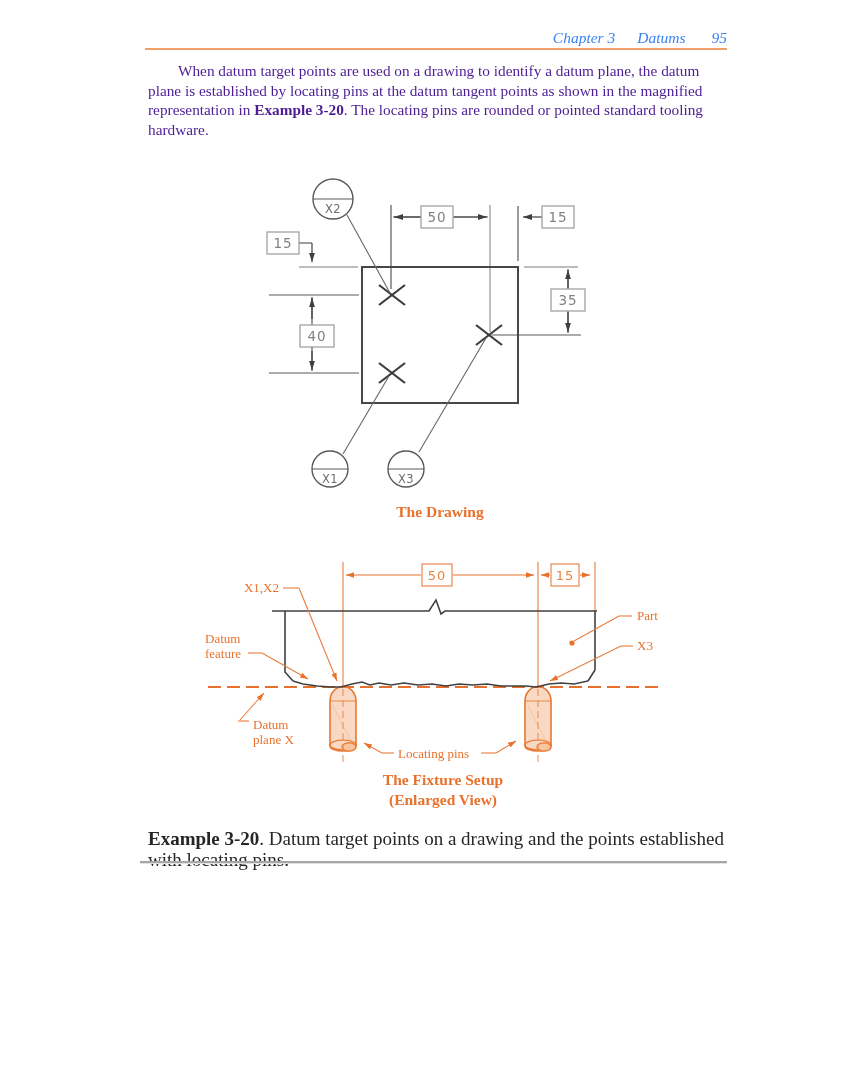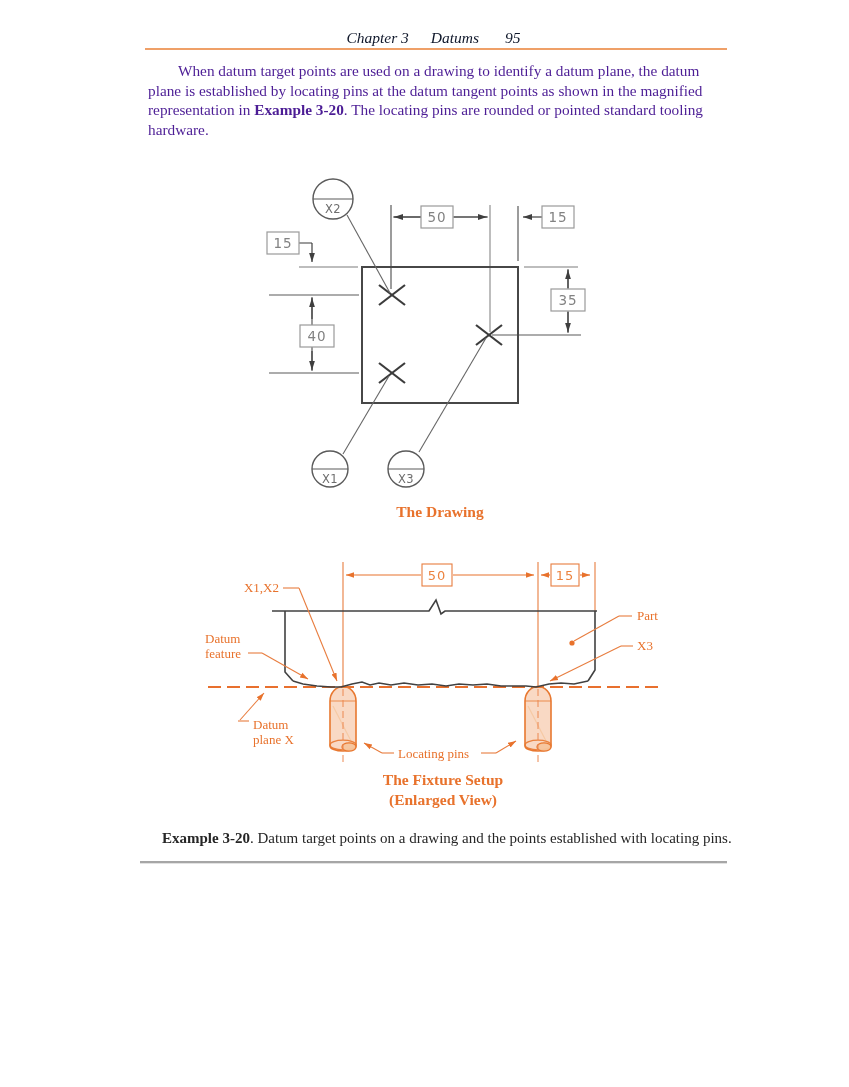--- a/index.html
+++ b/index.html
@@ -1,27 +1,27 @@
 <!DOCTYPE html>
 <html><head>
 <meta charset="utf-8">
 <style>
   html,body{margin:0;padding:0;background:#ffffff;}
   .page{position:relative;width:849px;height:1087px;background:#ffffff;overflow:hidden;
         font-family:"Liberation Serif", serif;}
-  .running-head{position:absolute;top:29px;left:140px;width:587px;text-align:center;
-        font-style:italic;font-size:15.5px;color:#0f172a;}
+  .running-head{position:absolute;top:29px;left:140px;width:587px;text-align:right;
+        font-style:italic;font-size:15.5px;color:#3b82f6;}
   .running-head .gap1{display:inline-block;width:22px;}
   .running-head .gap2{display:inline-block;width:26px;}
   .head-rule{position:absolute;top:48px;left:145px;width:582px;height:2px;background:#efa068;}
   .intro{position:absolute;top:61px;left:148px;width:581px;font-size:15.3px;line-height:19.6px;
         color:#4c1d95;text-indent:30px;}
   .intro b{font-family:"Liberation Serif",serif;}
-  .fig-caption{position:absolute;top:828px;left:148px;width:586px;font-size:15px;
-        line-height:21px;color:#262626;margin-left:14px;}
+  .fig-caption{position:absolute;top:828px;left:148px;width:586px;font-size:19px;
+        line-height:21px;color:#262626;}
   .bottom-rule{position:absolute;top:861px;left:140px;width:587px;height:2px;background:#a6a6a6;
         border-bottom:1px solid #e2e2e2;}
   svg text{user-select:none;}
   .dimtext{font-family:"DejaVu Sans", sans-serif;font-size:13.5px;fill:#828282;letter-spacing:1px;}
   .targettext{font-family:"DejaVu Sans", sans-serif;font-size:11.5px;fill:#6e6e6e;letter-spacing:0.5px;}
   .odimtext{font-family:"DejaVu Sans", sans-serif;font-size:13px;fill:#ec833f;letter-spacing:1px;}
   .olabel{font-family:"Liberation Serif", serif;font-size:13px;fill:#e8722c;}
   .ocaption{font-family:"Liberation Serif", serif;font-size:15.5px;font-weight:bold;fill:#e8722c;}
 </style>
 </head>

